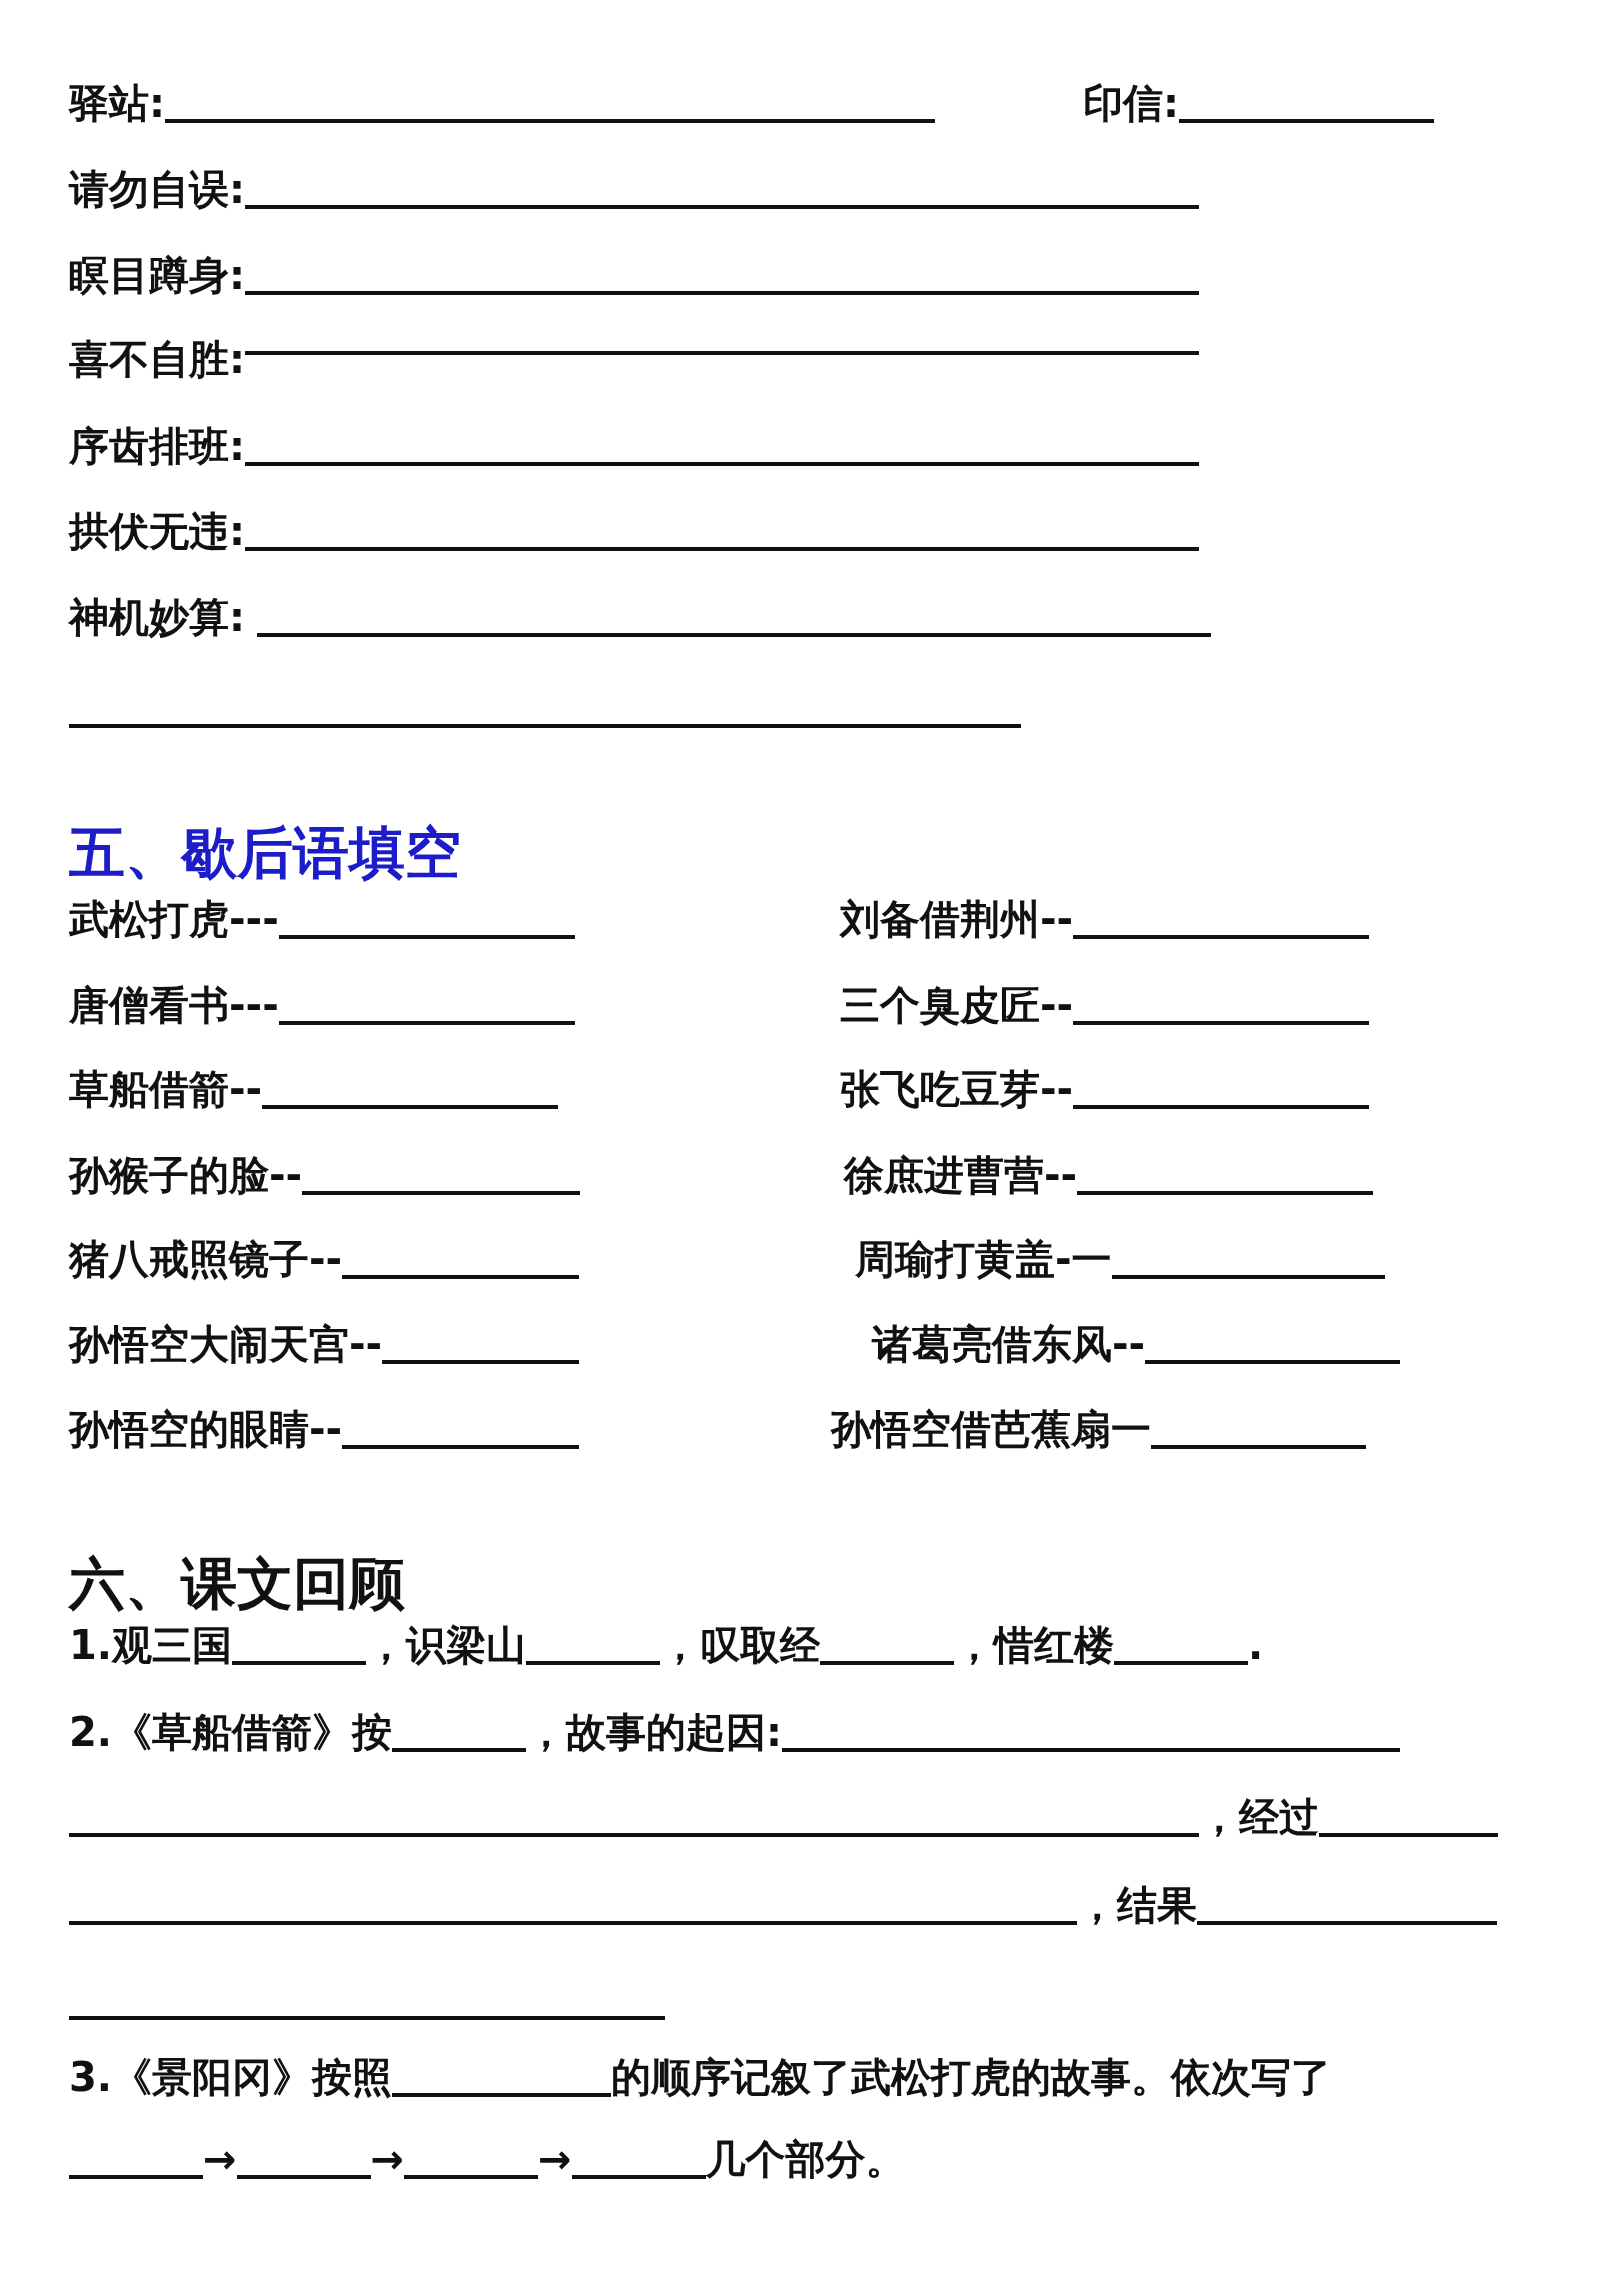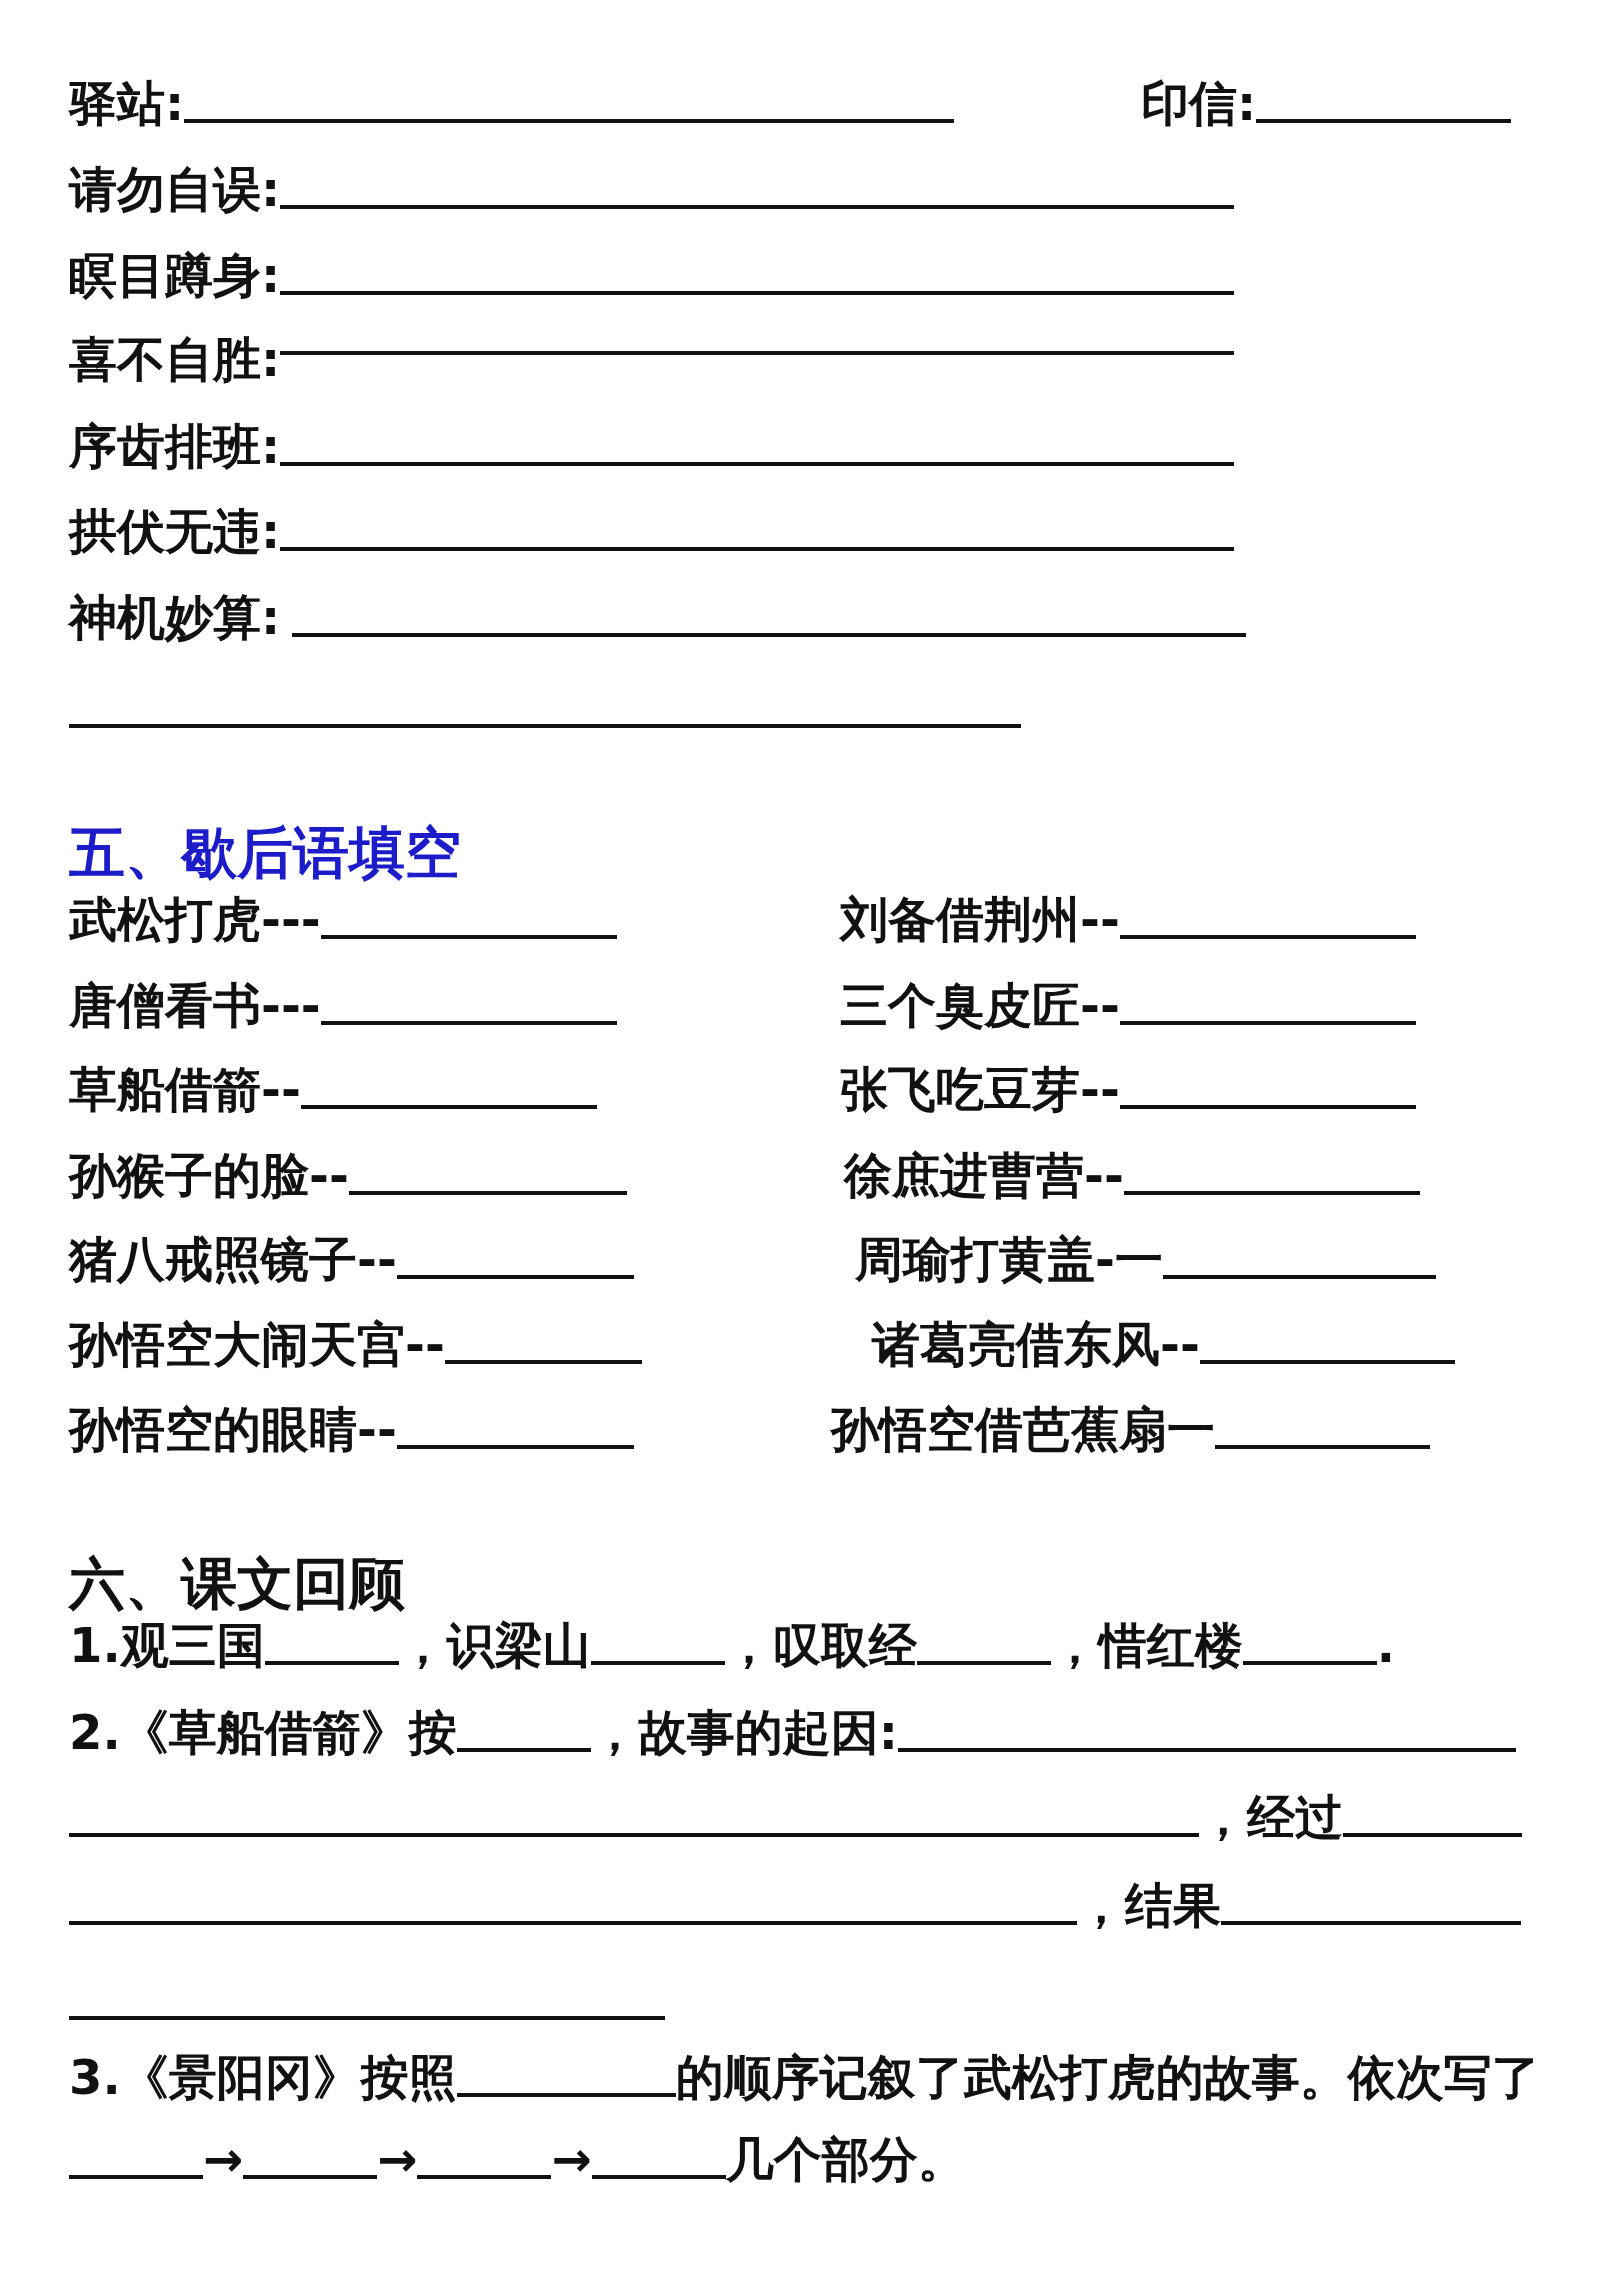--- a/index.html
+++ b/index.html
@@ -1,32 +1,32 @@
 <!DOCTYPE html>
 <html style="font-size:14.3px"><head>
 <meta charset="utf-8">
 <style>
   html, body { margin:0; padding:0; background:#ffffff; }
   body { width:1621px; height:2293px; position:relative; overflow:hidden;
          font-family: "DejaVu Sans", sans-serif; color:#111; }
   .row { position:absolute; left:69px; height:63px; display:flex; align-items:flex-end;
-         font-size:48px; font-weight:bold; line-height:63px; white-space:nowrap; }
+         font-size:40px; font-weight:bold; line-height:63px; white-space:nowrap; }
   .blank { display:inline-block; border-bottom:4.5px solid #111; height:0; margin-bottom:12.5px; }
   .heading { position:absolute; left:69px; font-size:56px; font-weight:bold; line-height:72px; white-space:nowrap;margin-top:40px; }
   .blue { color:#1c1cc8; }
   .txt { display:inline-block; }
 </style>
 </head>
 <body>
 
 <div class="row" style="top:72px;">
   <span class="txt">驿站:</span>
   <span class="blank" style="width:770px"></span>
 </div>
-<div class="row" style="top:72px; left:1141px;text-align:center;">
+<div class="row" style="top:72px; left:1083px;text-align:center;">
   <span class="txt">印信:</span>
   <span class="blank" style="width:255px"></span>
 </div>
 <div class="row" style="top:158px;">
   <span class="txt">请勿自误:</span>
   <span class="blank" style="width:954px"></span>
 </div>
 <div class="row" style="top:244px;">
   <span class="txt">瞑目蹲身:</span>
   <span class="blank" style="width:954px"></span>

